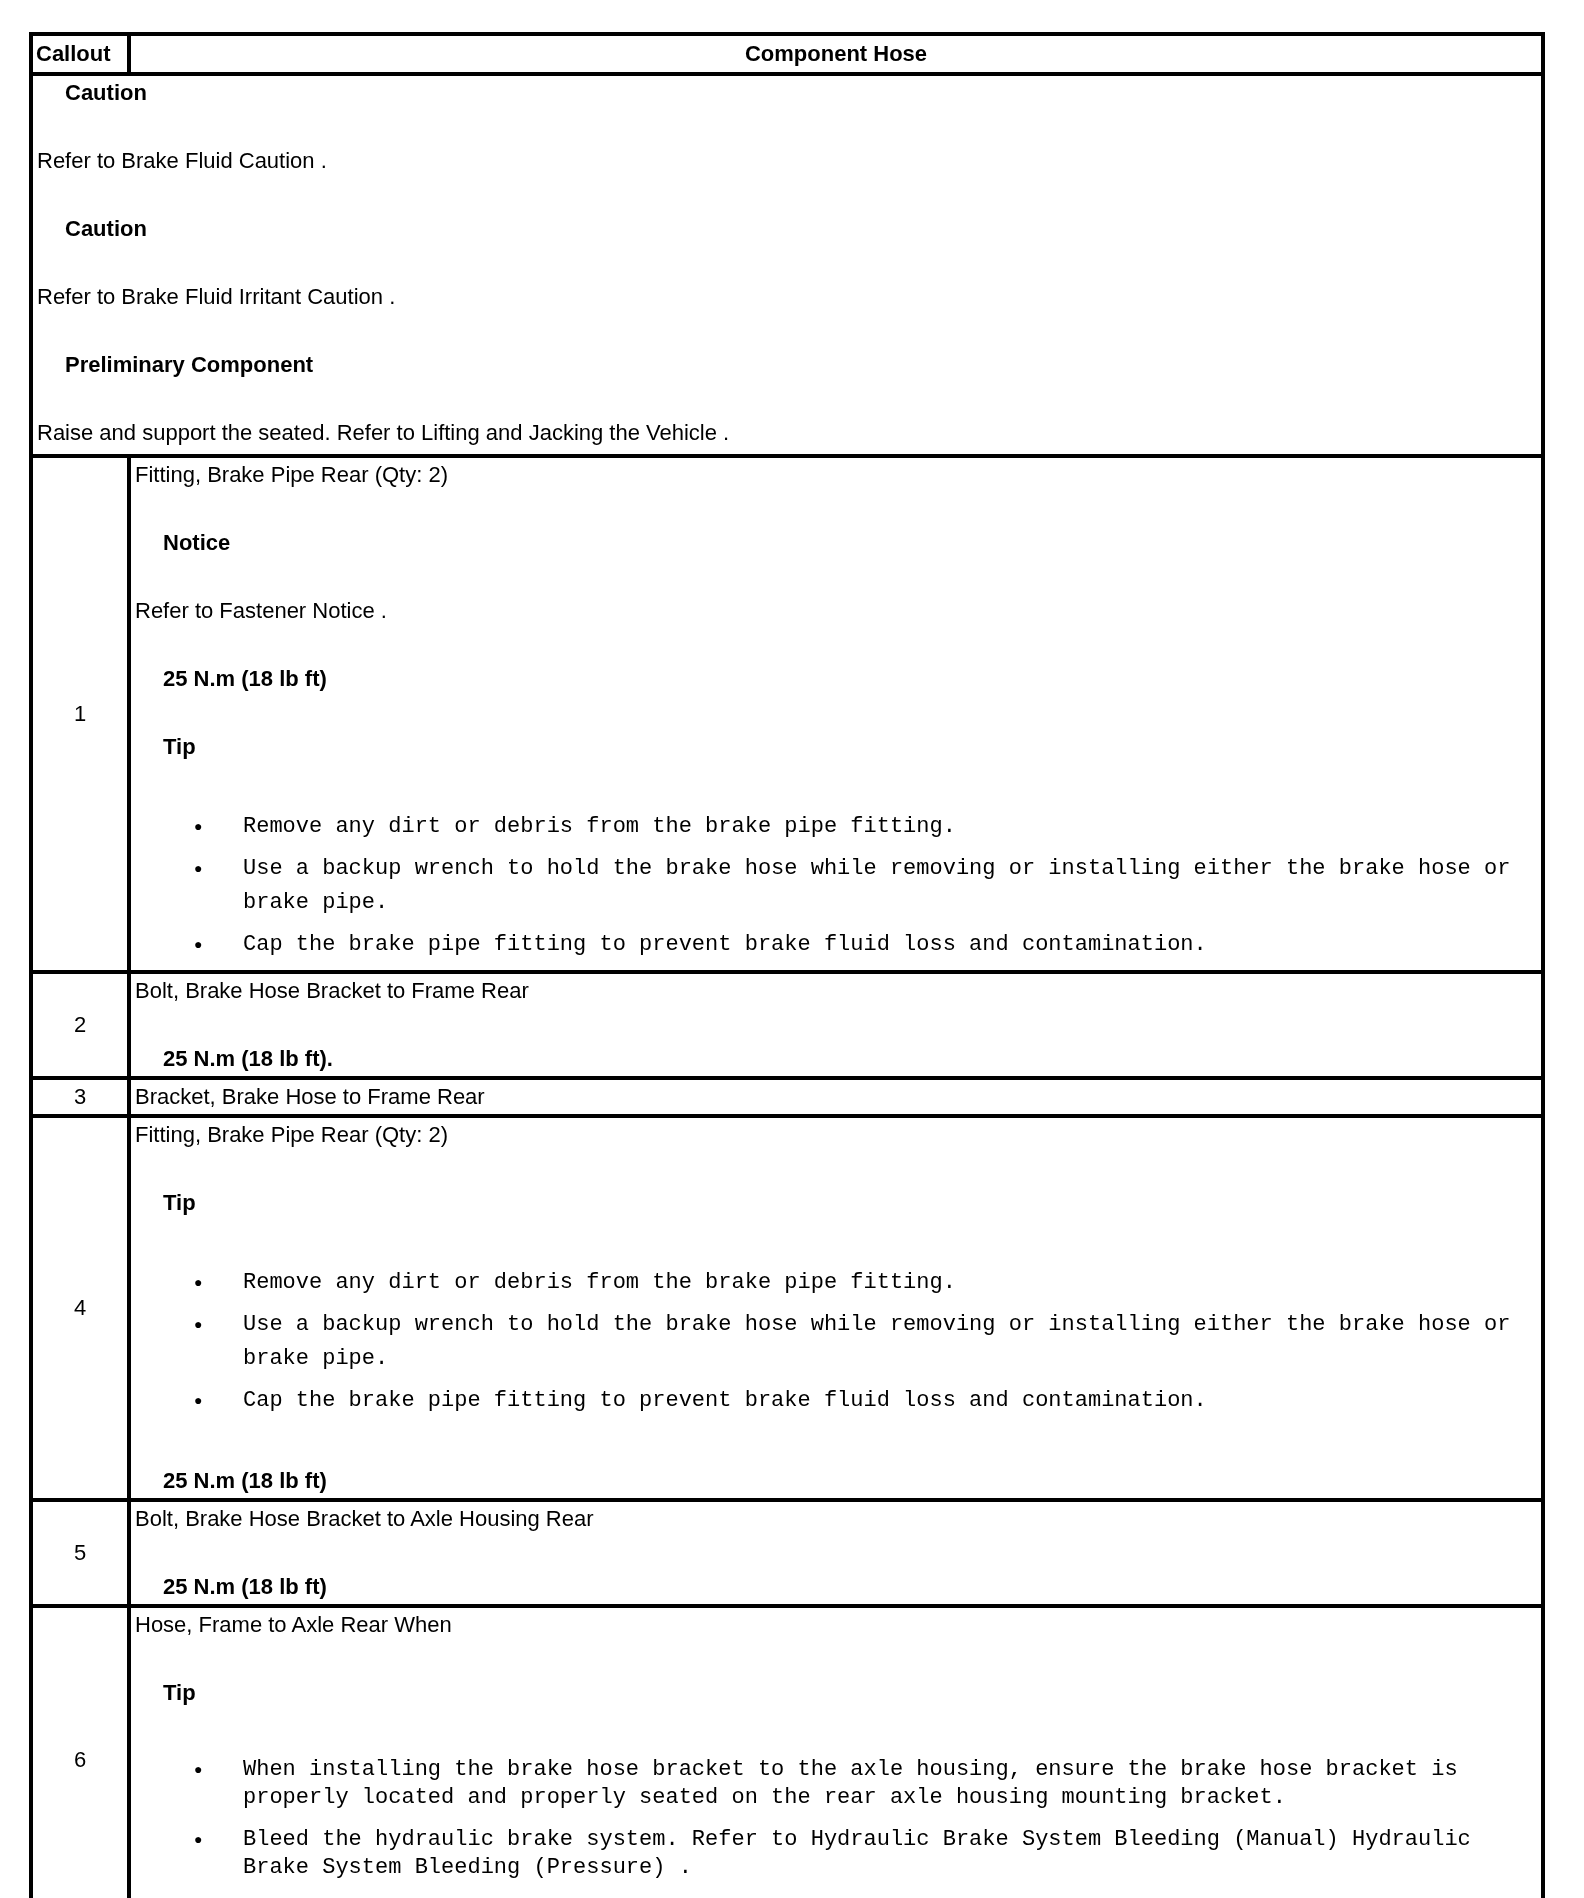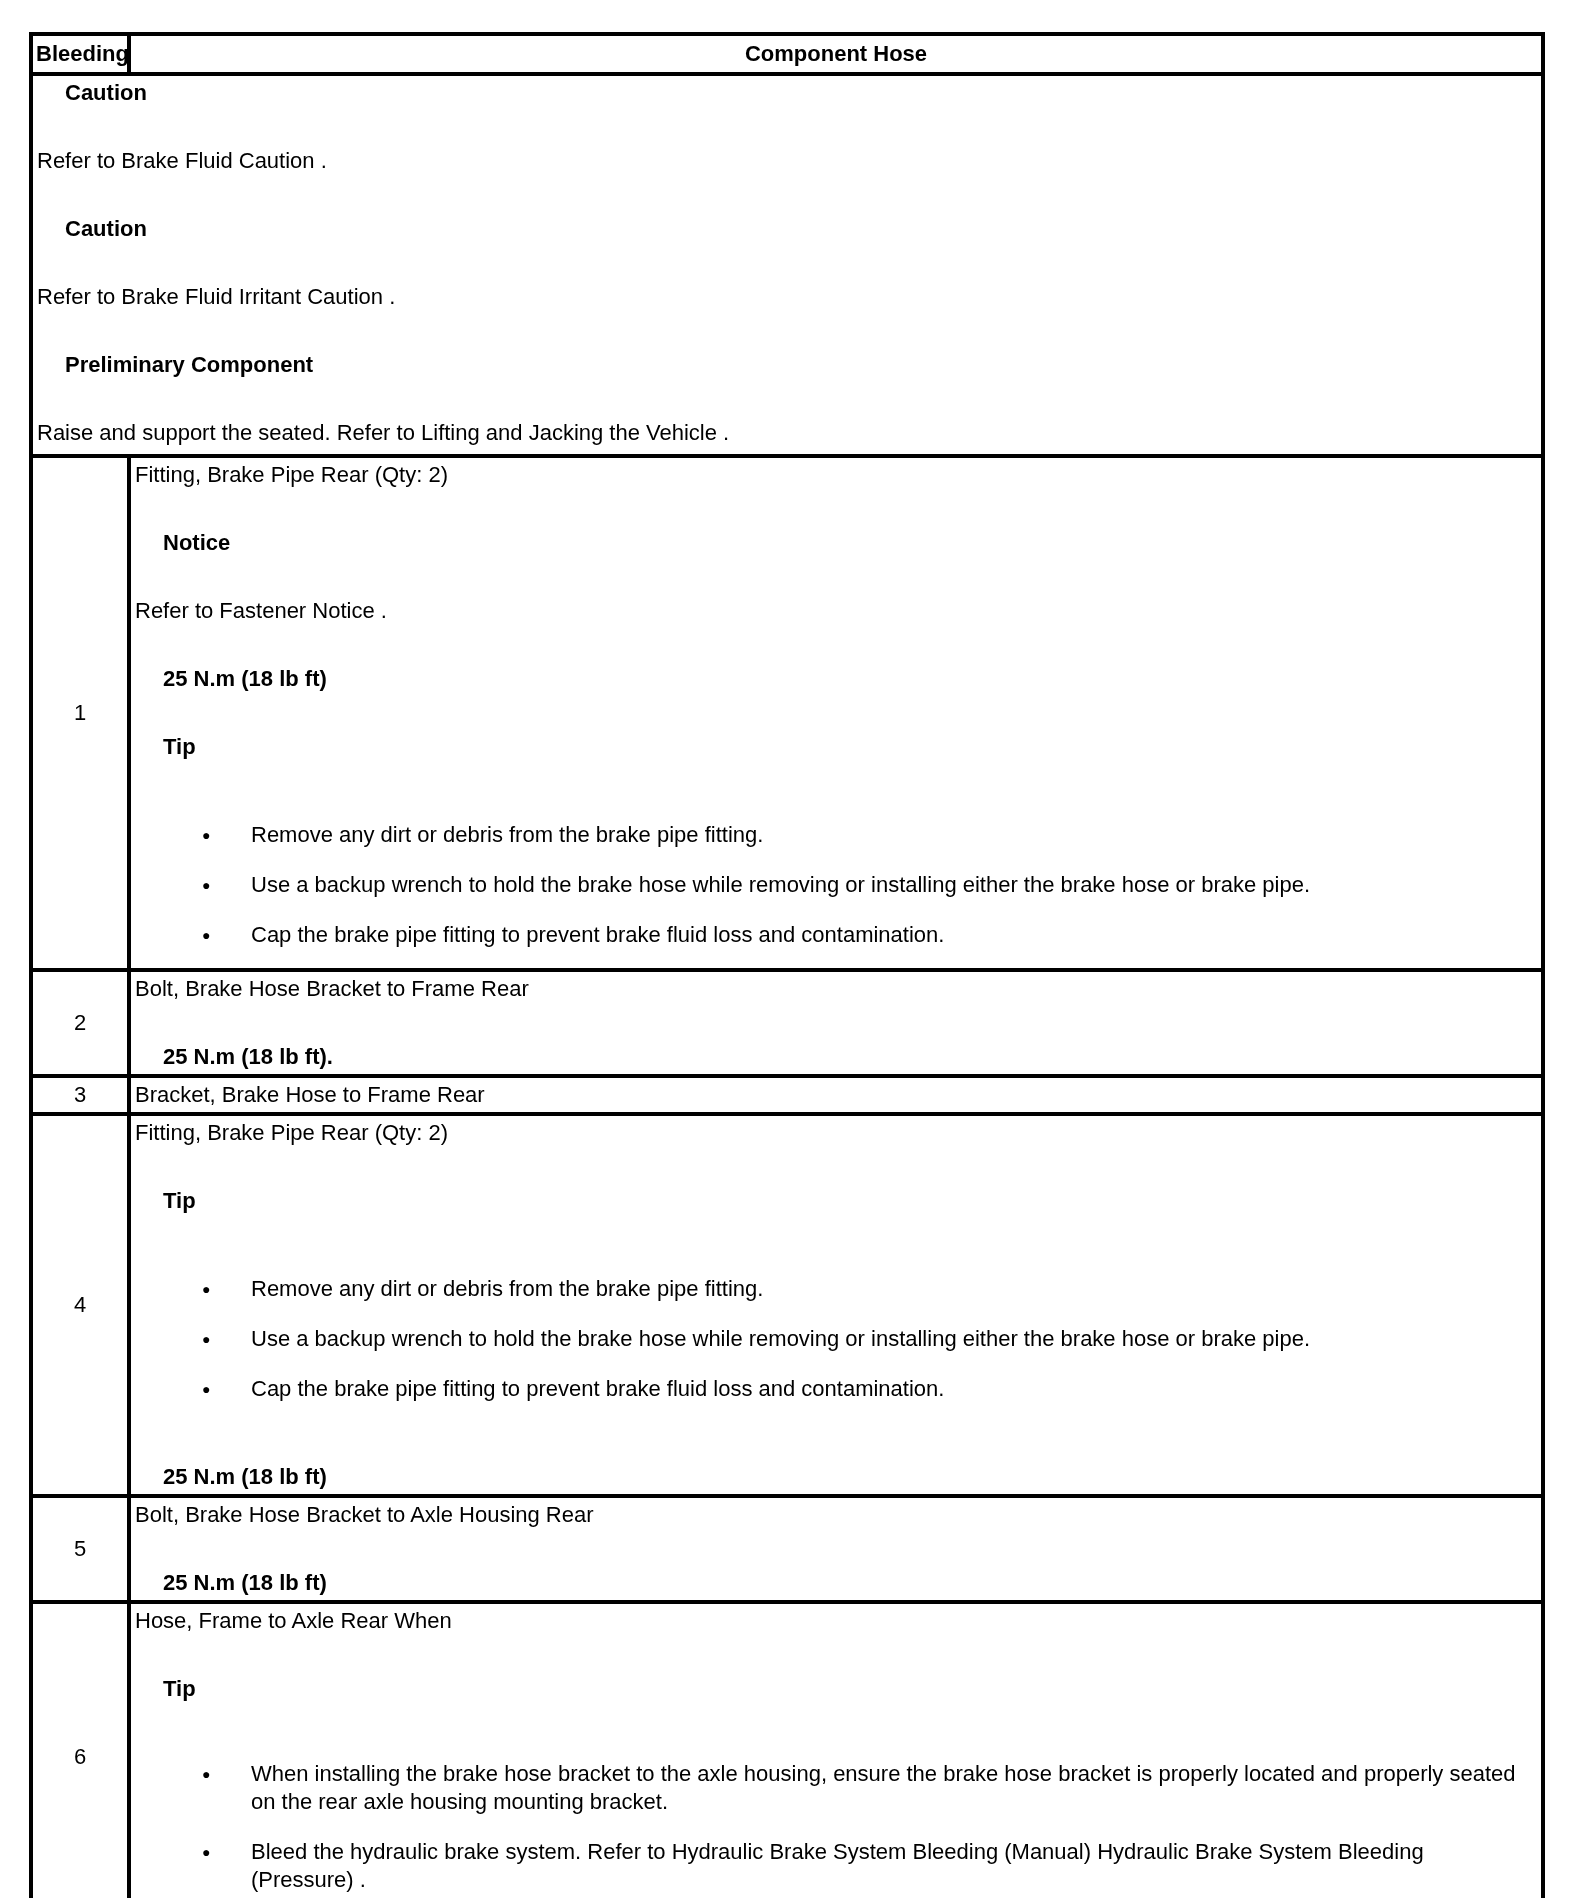--- a/index.html
+++ b/index.html
@@ -6,35 +6,35 @@
   body{width:1584px;height:1898px;position:relative;font-family:"Liberation Sans",sans-serif;color:#000;font-size:22px;}
   table{position:absolute;left:29px;top:32px;width:1516px;border-collapse:collapse;table-layout:fixed;}
   td,th{border:4px solid #000;vertical-align:top;padding:0 4px;line-height:34px;}
   th{font-weight:bold;height:36px;vertical-align:middle;padding:0 3px;}
   th.callout-h{text-align:left;}
   td.num{text-align:center;vertical-align:middle;}
   .p{margin:0;min-height:34px;}
   .gap{height:34px;}
   .b{font-weight:bold;margin-left:28px;}
   ul{margin:0;padding:0 0 0 0;list-style:none;}
-  li{position:relative;padding-left:100px;line-height:28px;margin:16px;}
+  li{position:relative;padding-left:100px;line-height:28px;margin:8px;font-family:Liberation Mono, monospace;}
   li::before{content:"\25CF";position:absolute;left:51px;top:0;font-size:14px;}
   .tipgap{height:38px;}
 </style>
 </head>
 <body>
 
 <table>
   <colgroup>
       <col style="width:98px">
       <col>
     </colgroup>
   <tbody>
       <tr>
-    <th class="callout-h">Bleeding</th>
+    <th class="callout-h">Callout</th>
     <th>Component Hose</th>
   </tr>
   <tr>
     <td colspan="2" style="height:378px;">
       <p class="p b">Caution</p>
       <div class="gap"></div>
       <p class="p">Refer to Brake Fluid Caution .</p>
       <div class="gap"></div>
       <p class="p b">Caution</p>
       <div class="gap"></div>

